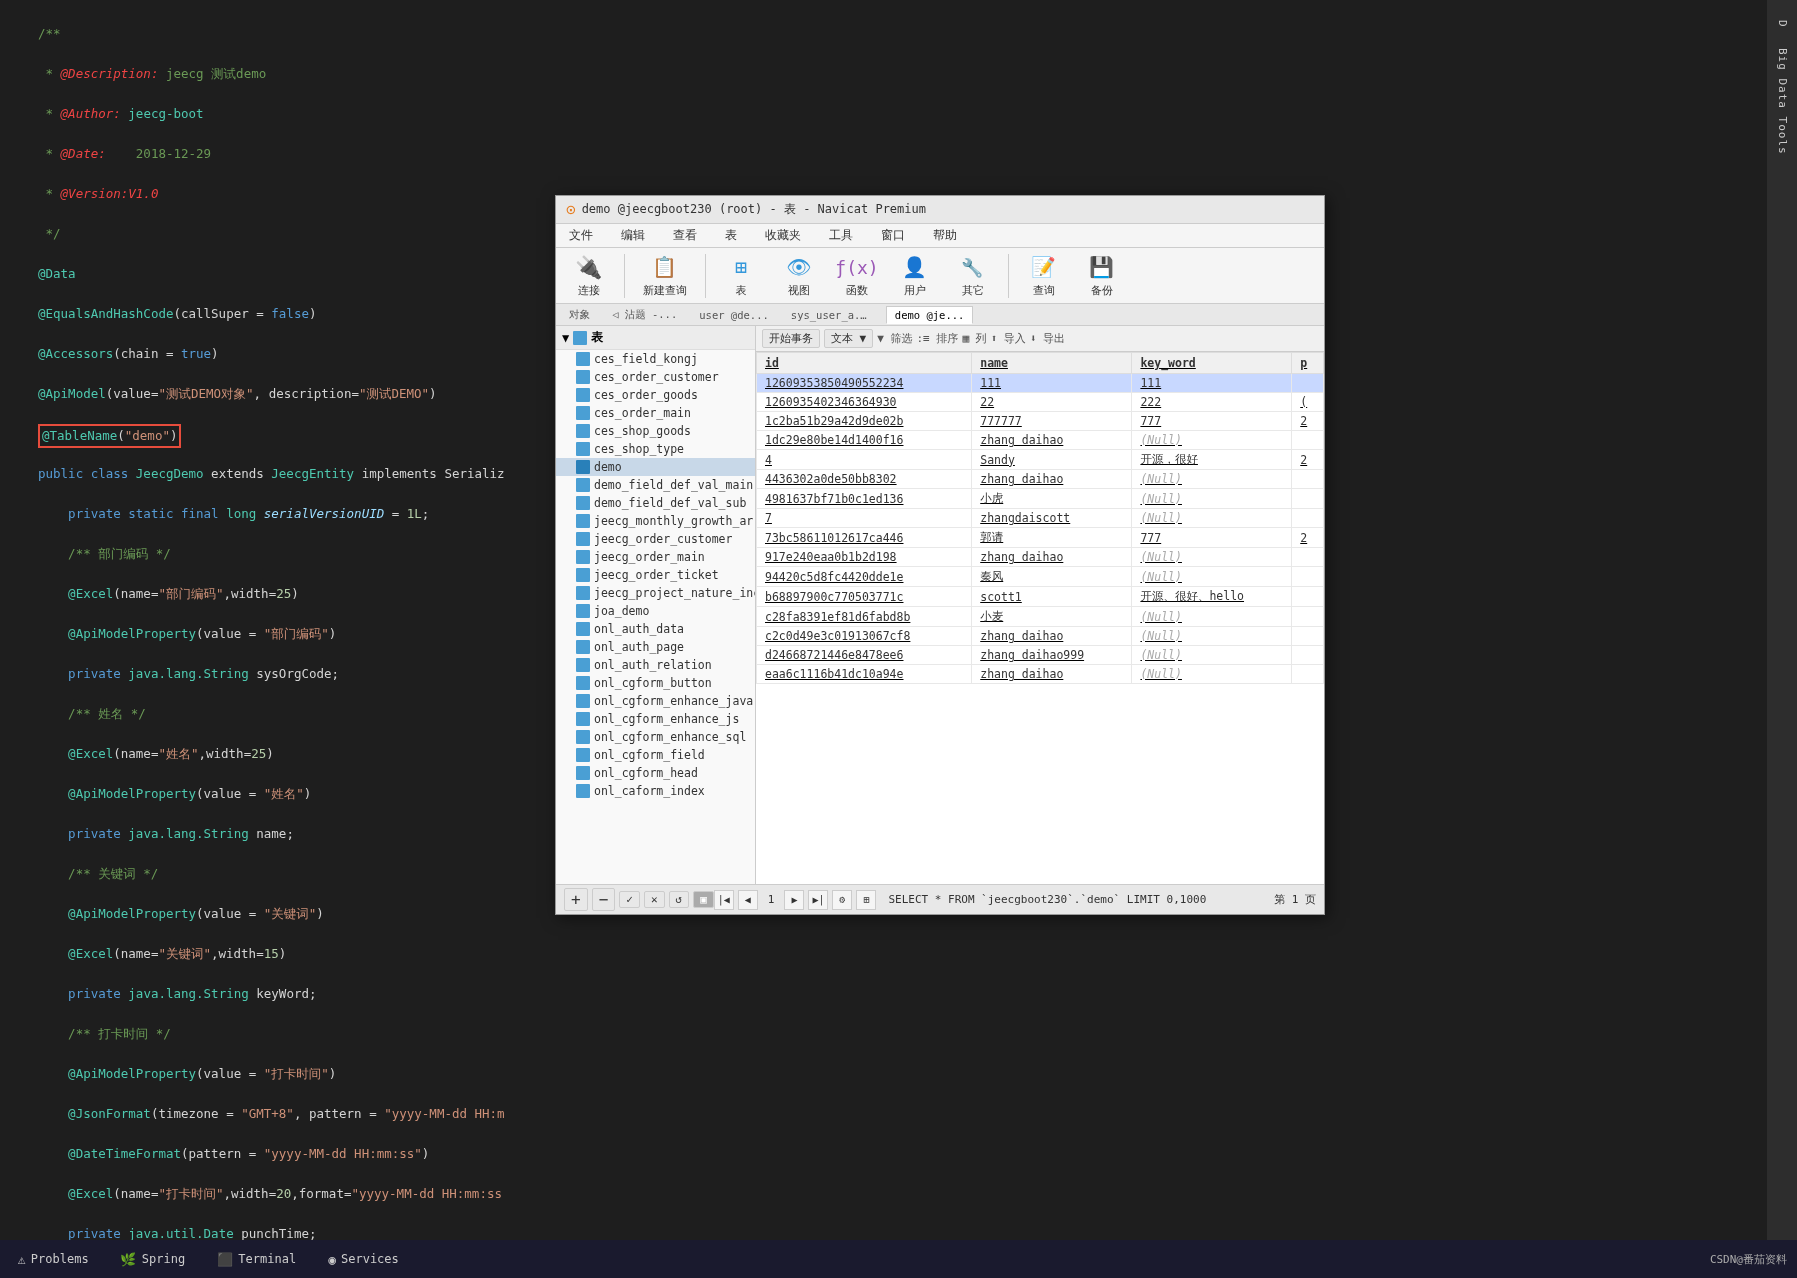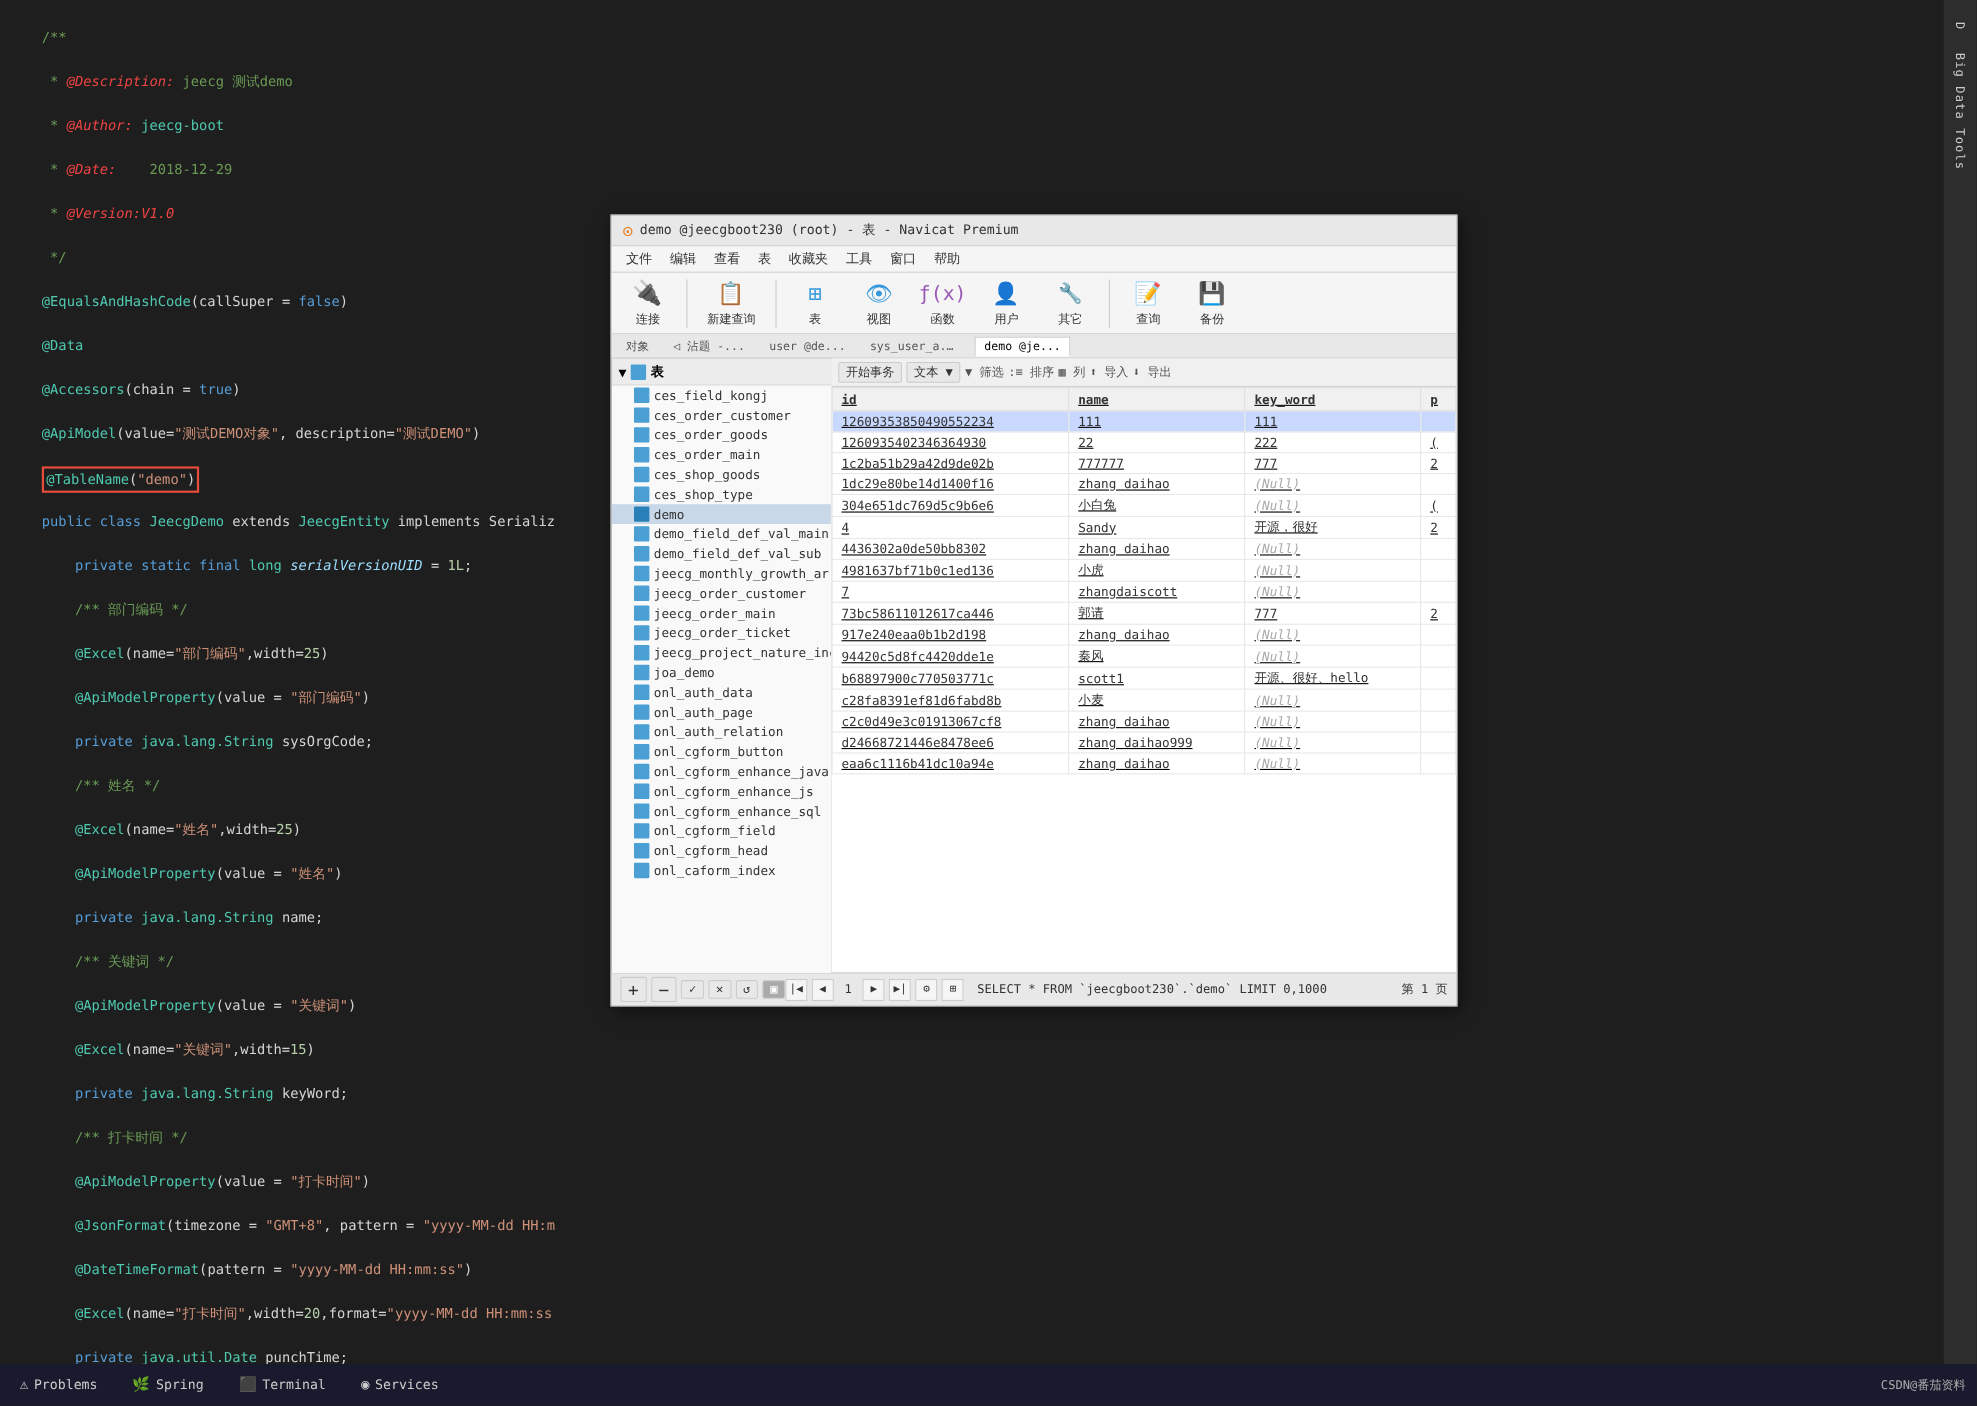--- a/index.html
+++ b/index.html
@@ -52,20 +52,21 @@
       color: #333;
     }
     .navicat-menu {
       display: flex;
       align-items: center;
       height: 24px;
       background: #f5f5f5;
       border-bottom: 1px solid #ccc;
       padding: 0 5px;
       font-size: 12px;
+      gap: 12px;
     }
     .menu-item {
       padding: 2px 8px;
       cursor: pointer;
       color: #333;
     }
 
     
     .navicat-toolbar {
       display: flex;
@@ -306,22 +307,22 @@
 <body>
 
 <div class="editor-area">
   <div class="code-content">
 <span class="code-line"><span class="comment">/**</span></span>
 <span class="code-line"><span class="comment"> * <span class="annotation">@Description:</span> jeecg 测试demo</span></span>
 <span class="code-line"><span class="comment"> * <span class="annotation">@Author:</span> <span style="color:#4ec9b0">jeecg-boot</span></span></span>
 <span class="code-line"><span class="comment"> * <span class="annotation">@Date:</span>    2018-12-29</span></span>
 <span class="code-line"><span class="comment"> * <span class="annotation">@Version:V1.0</span></span></span>
 <span class="code-line"><span class="comment"> */</span></span>
+<span class="code-line"><span style="color:#4ec9b0">@Data</span></span>
 <span class="code-line"><span style="color:#4ec9b0">@EqualsAndHashCode</span><span style="color:#d4d4d4">(callSuper = </span><span class="kw">false</span><span style="color:#d4d4d4">)</span></span>
-<span class="code-line"><span style="color:#4ec9b0">@Data</span></span>
 <span class="code-line"><span style="color:#4ec9b0">@Accessors</span><span style="color:#d4d4d4">(chain = </span><span class="kw">true</span><span style="color:#d4d4d4">)</span></span>
 <span class="code-line"><span style="color:#4ec9b0">@ApiModel</span><span style="color:#d4d4d4">(value=</span><span class="string">"测试DEMO对象"</span><span style="color:#d4d4d4">, description=</span><span class="string">"测试DEMO"</span><span style="color:#d4d4d4">)</span></span>
 <span class="code-line"><span style="display:inline-block;border:2px solid #e74c3c;padding:0 2px;"><span style="color:#4ec9b0">@TableName</span><span style="color:#d4d4d4">(</span><span class="string">"demo"</span><span style="color:#d4d4d4">)</span></span></span>
 <span class="code-line"><span class="kw">public class </span><span style="color:#4ec9b0">JeecgDemo</span><span style="color:#d4d4d4"> extends </span><span style="color:#4ec9b0">JeecgEntity</span><span style="color:#d4d4d4"> implements Serializ</span></span>
 <span class="code-line"><span style="color:#d4d4d4">    </span><span class="kw">private static final </span><span style="color:#4ec9b0">long </span><span style="color:#9cdcfe;font-style:italic">serialVersionUID</span><span style="color:#d4d4d4"> = </span><span class="number">1L</span><span style="color:#d4d4d4">;</span></span>
 <span class="code-line"><span class="comment">    /** 部门编码 */</span></span>
 <span class="code-line"><span style="color:#d4d4d4">    </span><span style="color:#4ec9b0">@Excel</span><span style="color:#d4d4d4">(name=</span><span class="string">"部门编码"</span><span style="color:#d4d4d4">,width=</span><span class="number">25</span><span style="color:#d4d4d4">)</span></span>
 <span class="code-line"><span style="color:#d4d4d4">    </span><span style="color:#4ec9b0">@ApiModelProperty</span><span style="color:#d4d4d4">(value = </span><span class="string">"部门编码"</span><span style="color:#d4d4d4">)</span></span>
 <span class="code-line"><span style="color:#d4d4d4">    </span><span class="kw">private </span><span style="color:#4ec9b0">java.lang.String</span><span style="color:#d4d4d4"> sysOrgCode;</span></span>
 <span class="code-line"><span class="comment">    /** 姓名 */</span></span>
@@ -490,26 +491,20 @@
               <td>777</td>
               <td>2</td>
             </tr>
             <tr>
               <td>1dc29e80be14d1400f16</td>
               <td>zhang daihao</td>
               <td><span class="null-val">(Null)</span></td>
               <td></td>
             </tr>
             <tr>
-              <td>304e651dc769d5c9b6e6</td>
-              <td>小白兔</td>
-              <td><span class="null-val">(Null)</span></td>
-              <td>(</td>
-            </tr>
-            <tr>
               <td>4</td>
               <td>Sandy</td>
               <td>开源，很好</td>
               <td>2</td>
             </tr>
             <tr>
               <td>4436302a0de50bb8302</td>
               <td>zhang daihao</td>
               <td><span class="null-val">(Null)</span></td>
               <td></td>

